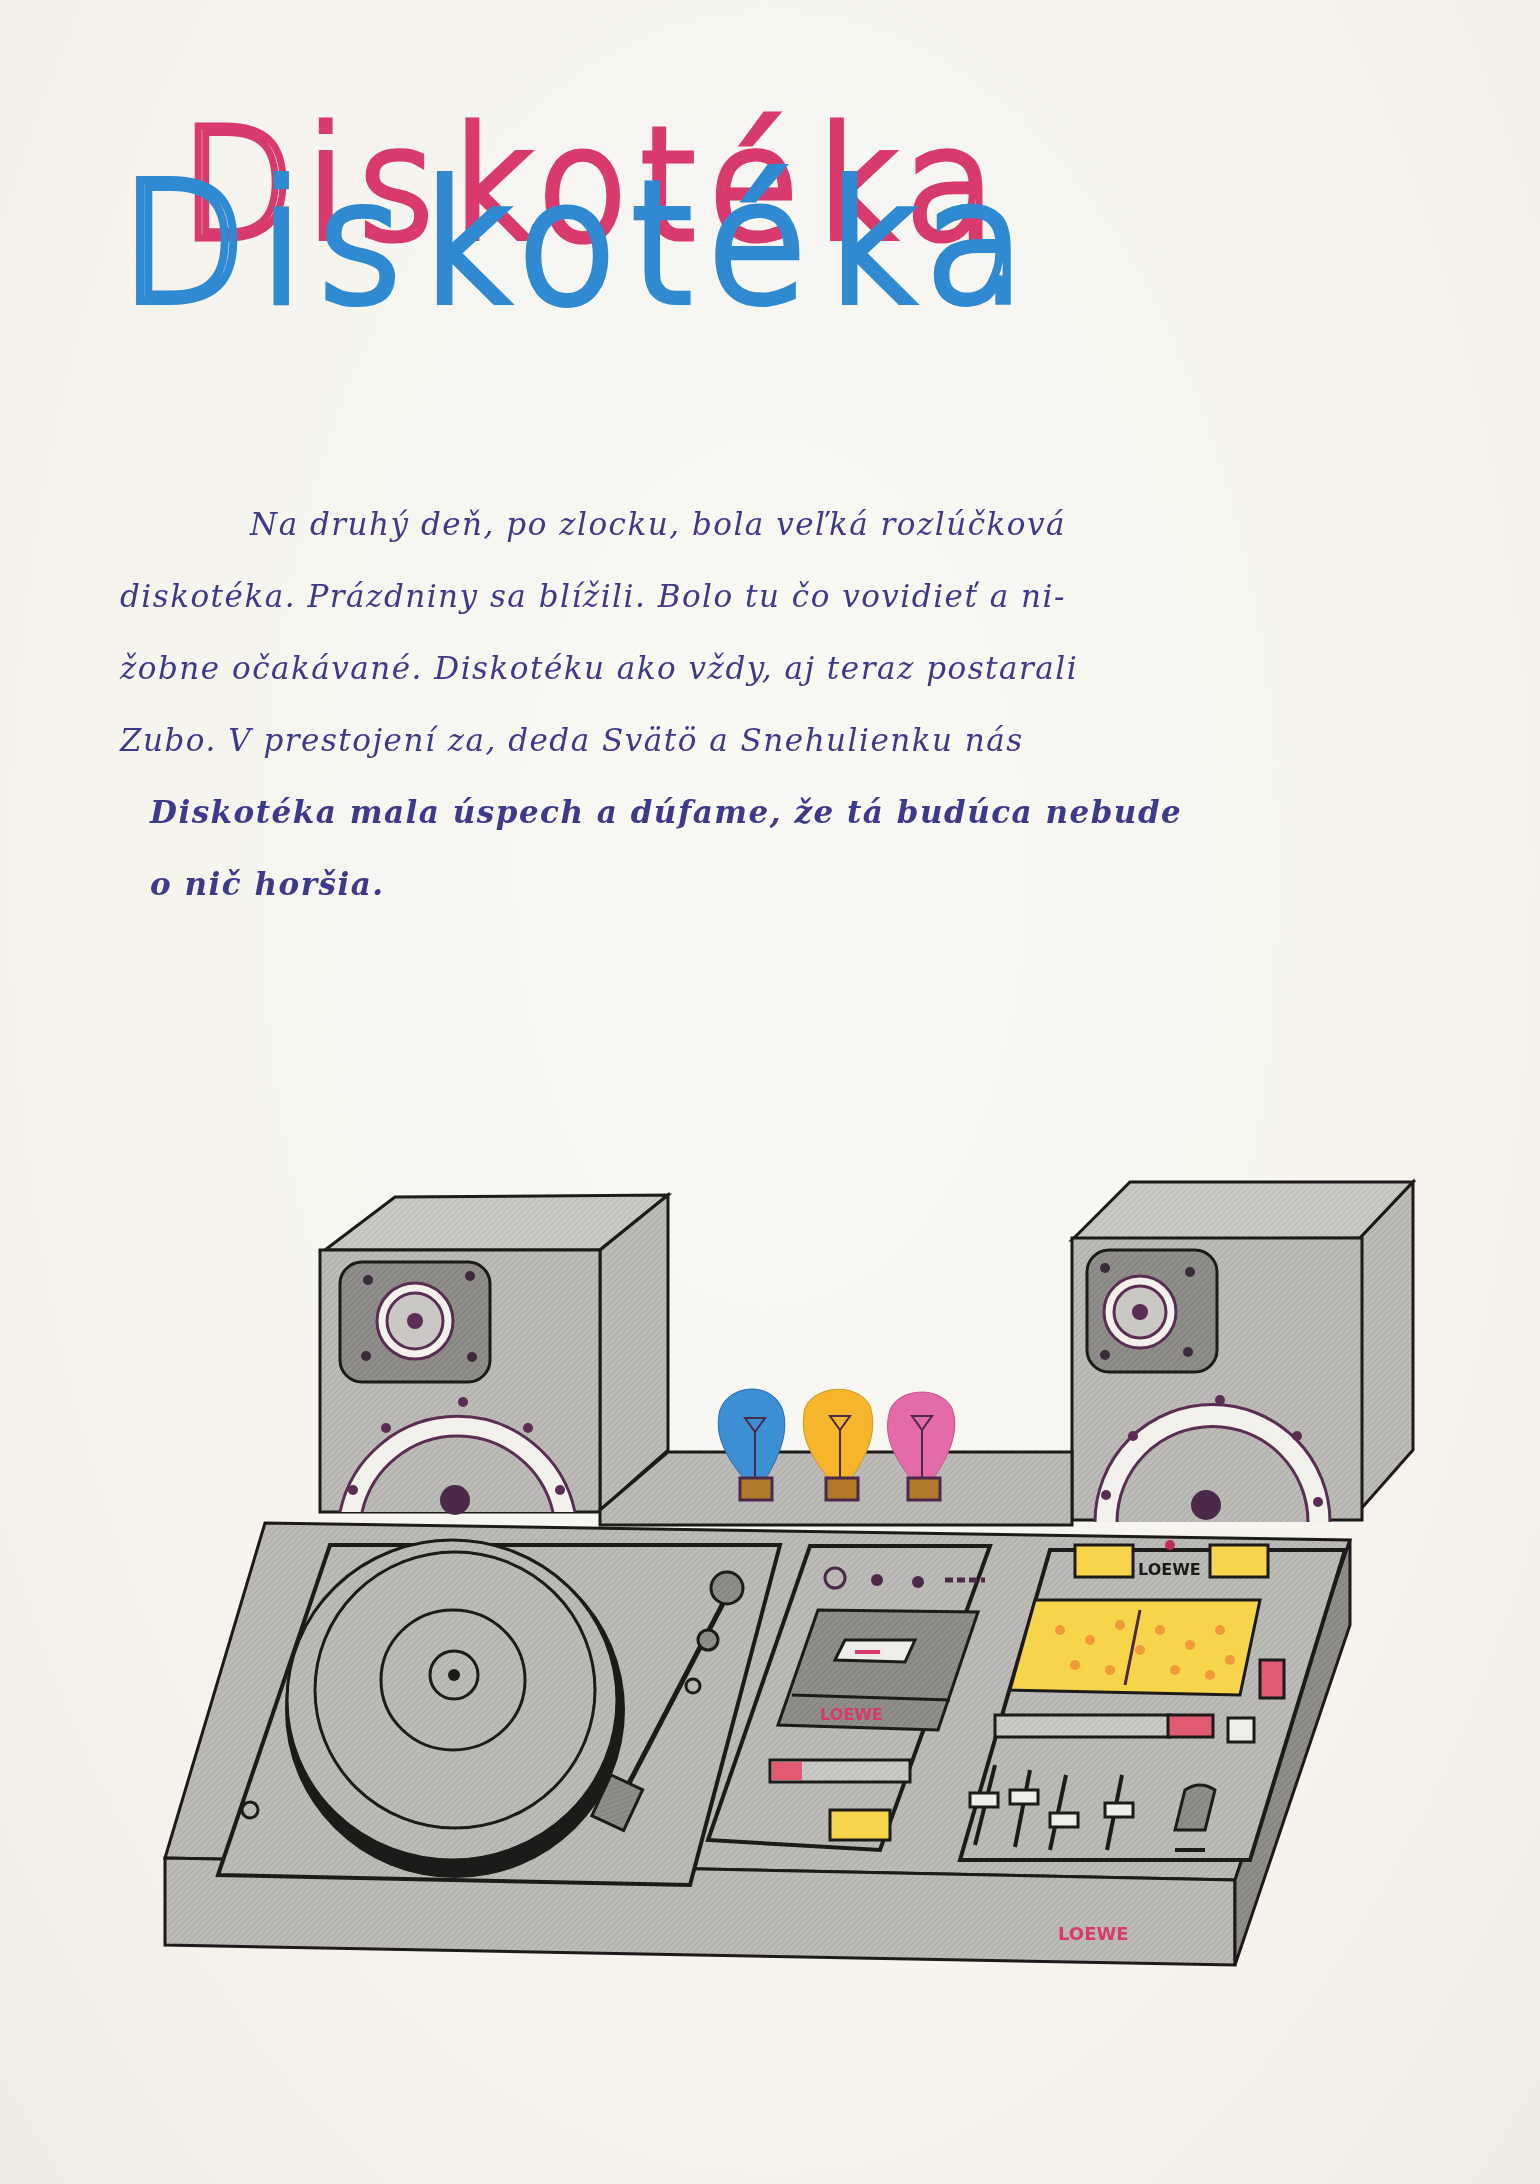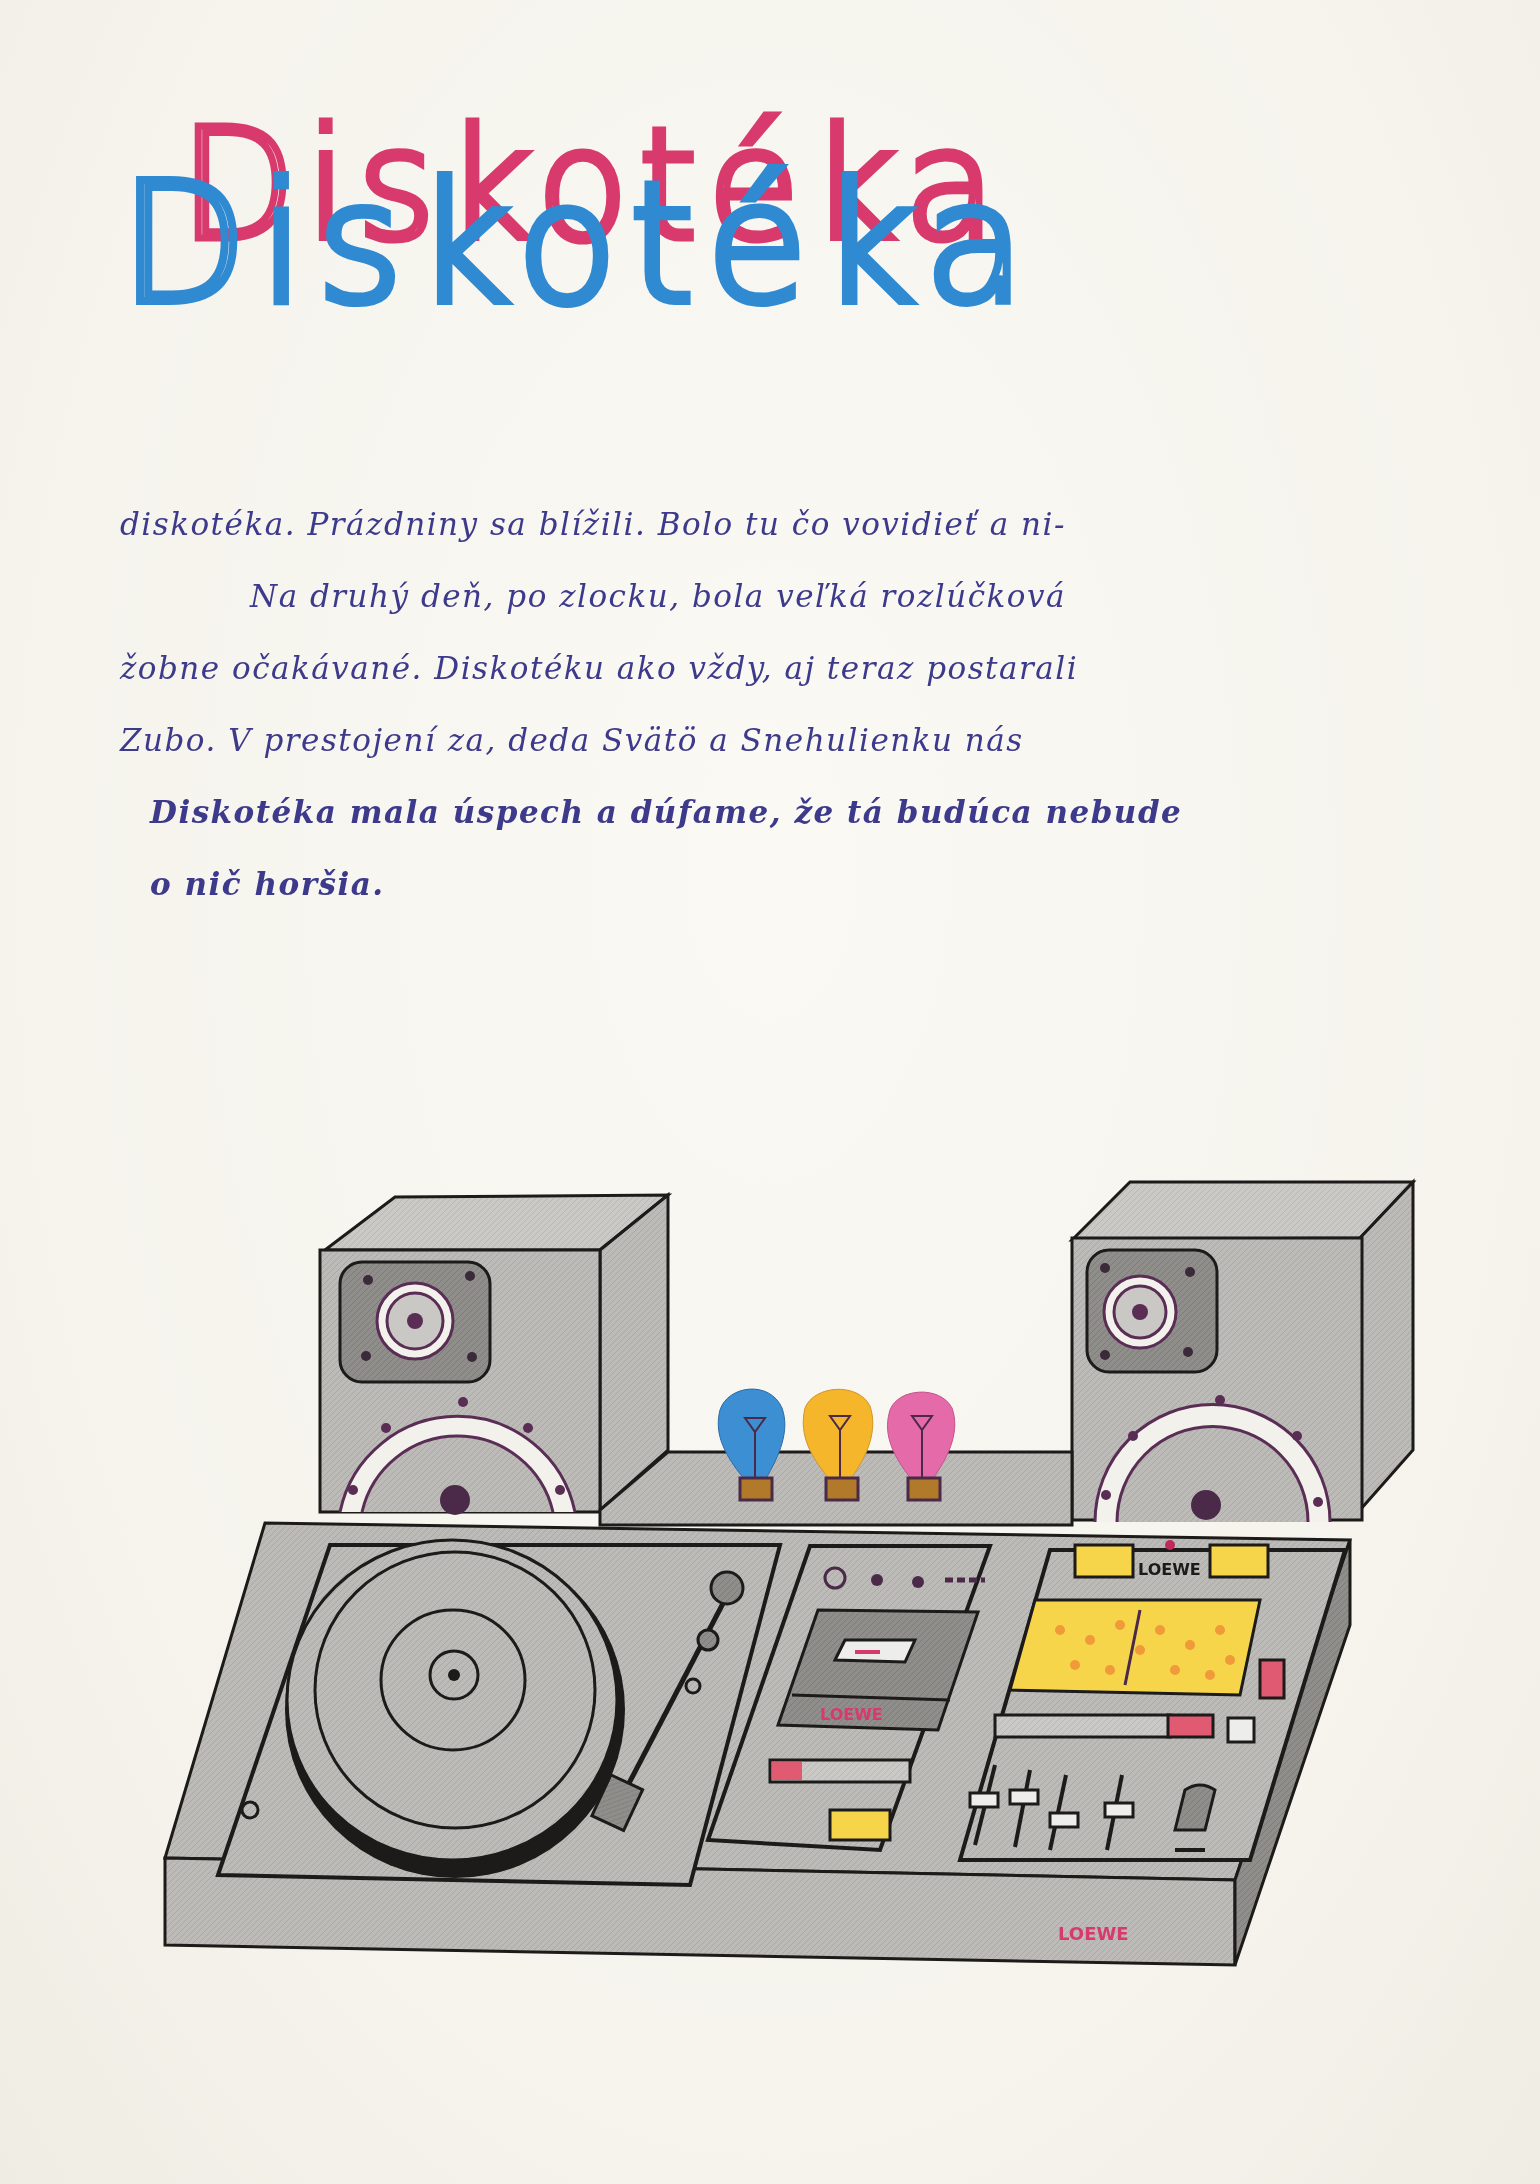--- a/index.html
+++ b/index.html
@@ -35,22 +35,22 @@
 <body>
 
 <div class="page">
 
   <div class="title-wrap">
     <div class="title title-back">Diskotéka</div>
     <div class="title title-front">Diskotéka</div>
   </div>
 
   <div class="handwriting">
+    <div class="hw-line indent">Na druhý deň, po zlocku, bola veľká rozlúčková</div>
     <div class="hw-line">diskotéka. Prázdniny sa blížili. Bolo tu čo vovidieť a ni-</div>
-    <div class="hw-line indent">Na druhý deň, po zlocku, bola veľká rozlúčková</div>
     <div class="hw-line">žobne očakávané. Diskotéku ako vždy, aj teraz postarali</div>
     <div class="hw-line">Zubo. V prestojení za, deda Svätö a Snehulienku nás</div>
     <div class="hw-line small-indent">Diskotéka mala úspech a dúfame, že tá budúca nebude</div>
     <div class="hw-line small-indent">o nič horšia.</div>
   </div>
 
   <svg class="drawing" viewBox="150 1170 1290 810" xmlns="http://www.w3.org/2000/svg">
     <defs>
       <pattern id="pencil" width="6" height="6" patternUnits="userSpaceOnUse">
         <rect width="6" height="6" fill="#bcbbb7"></rect>

